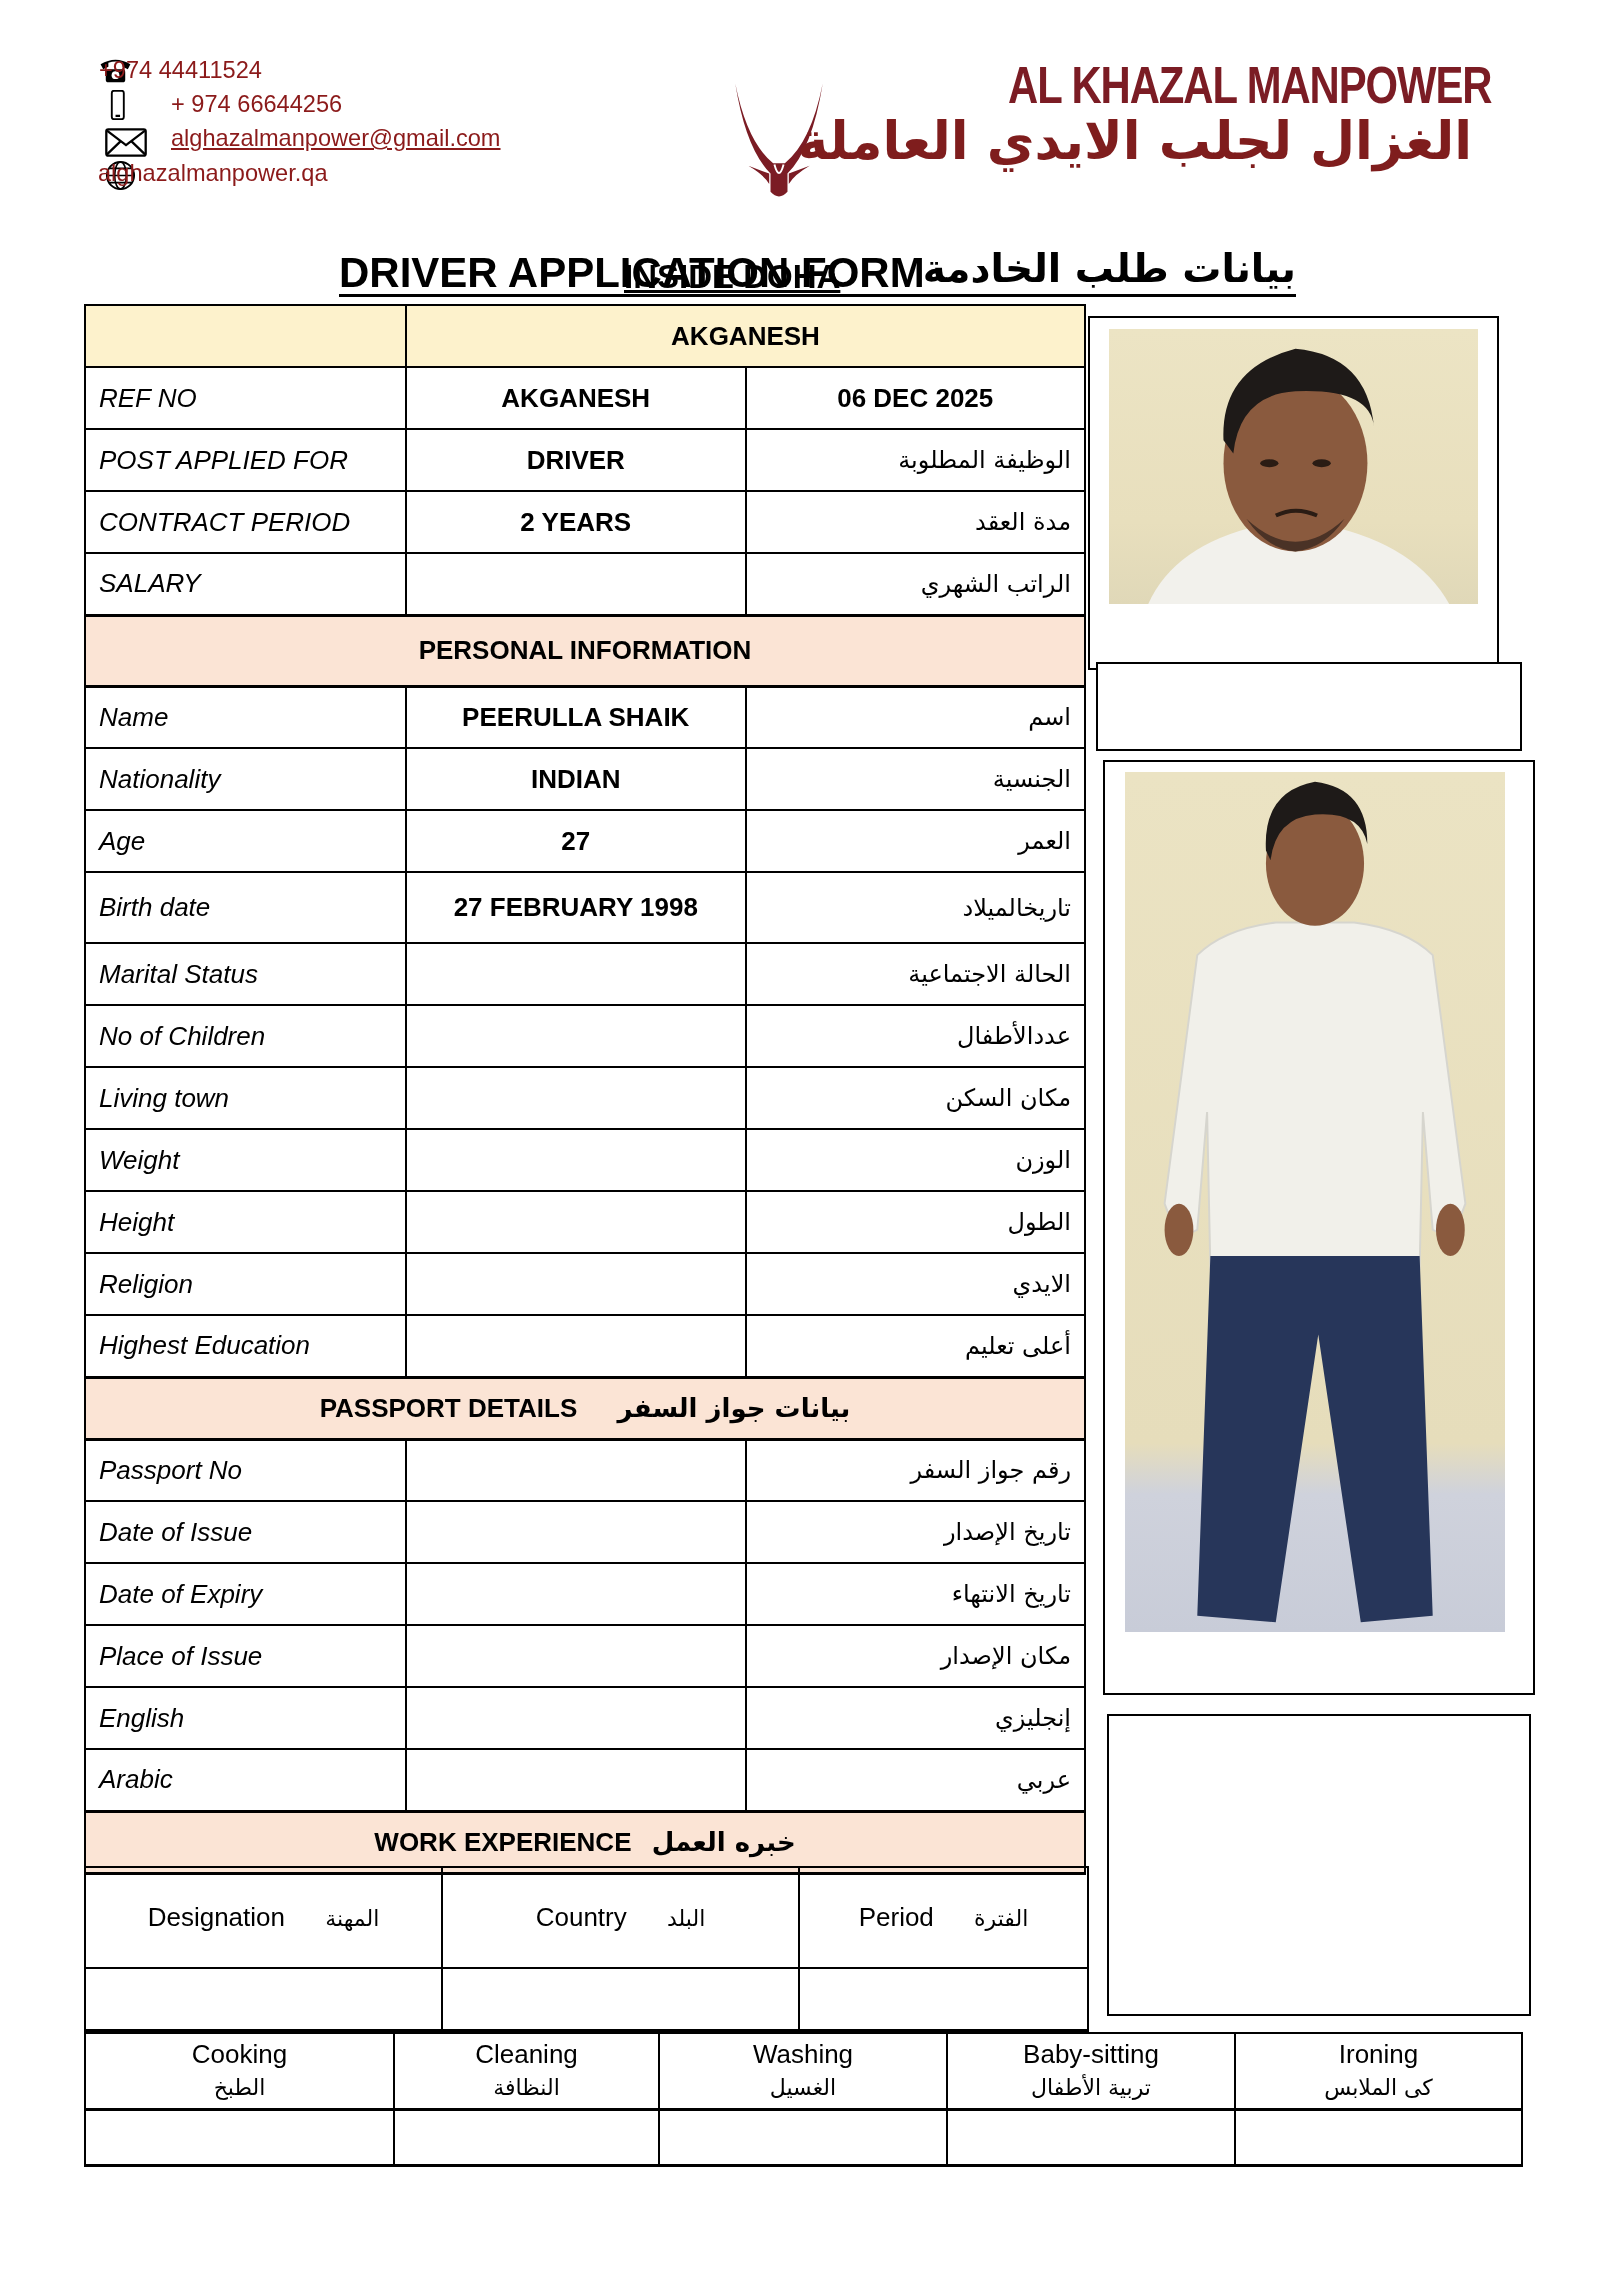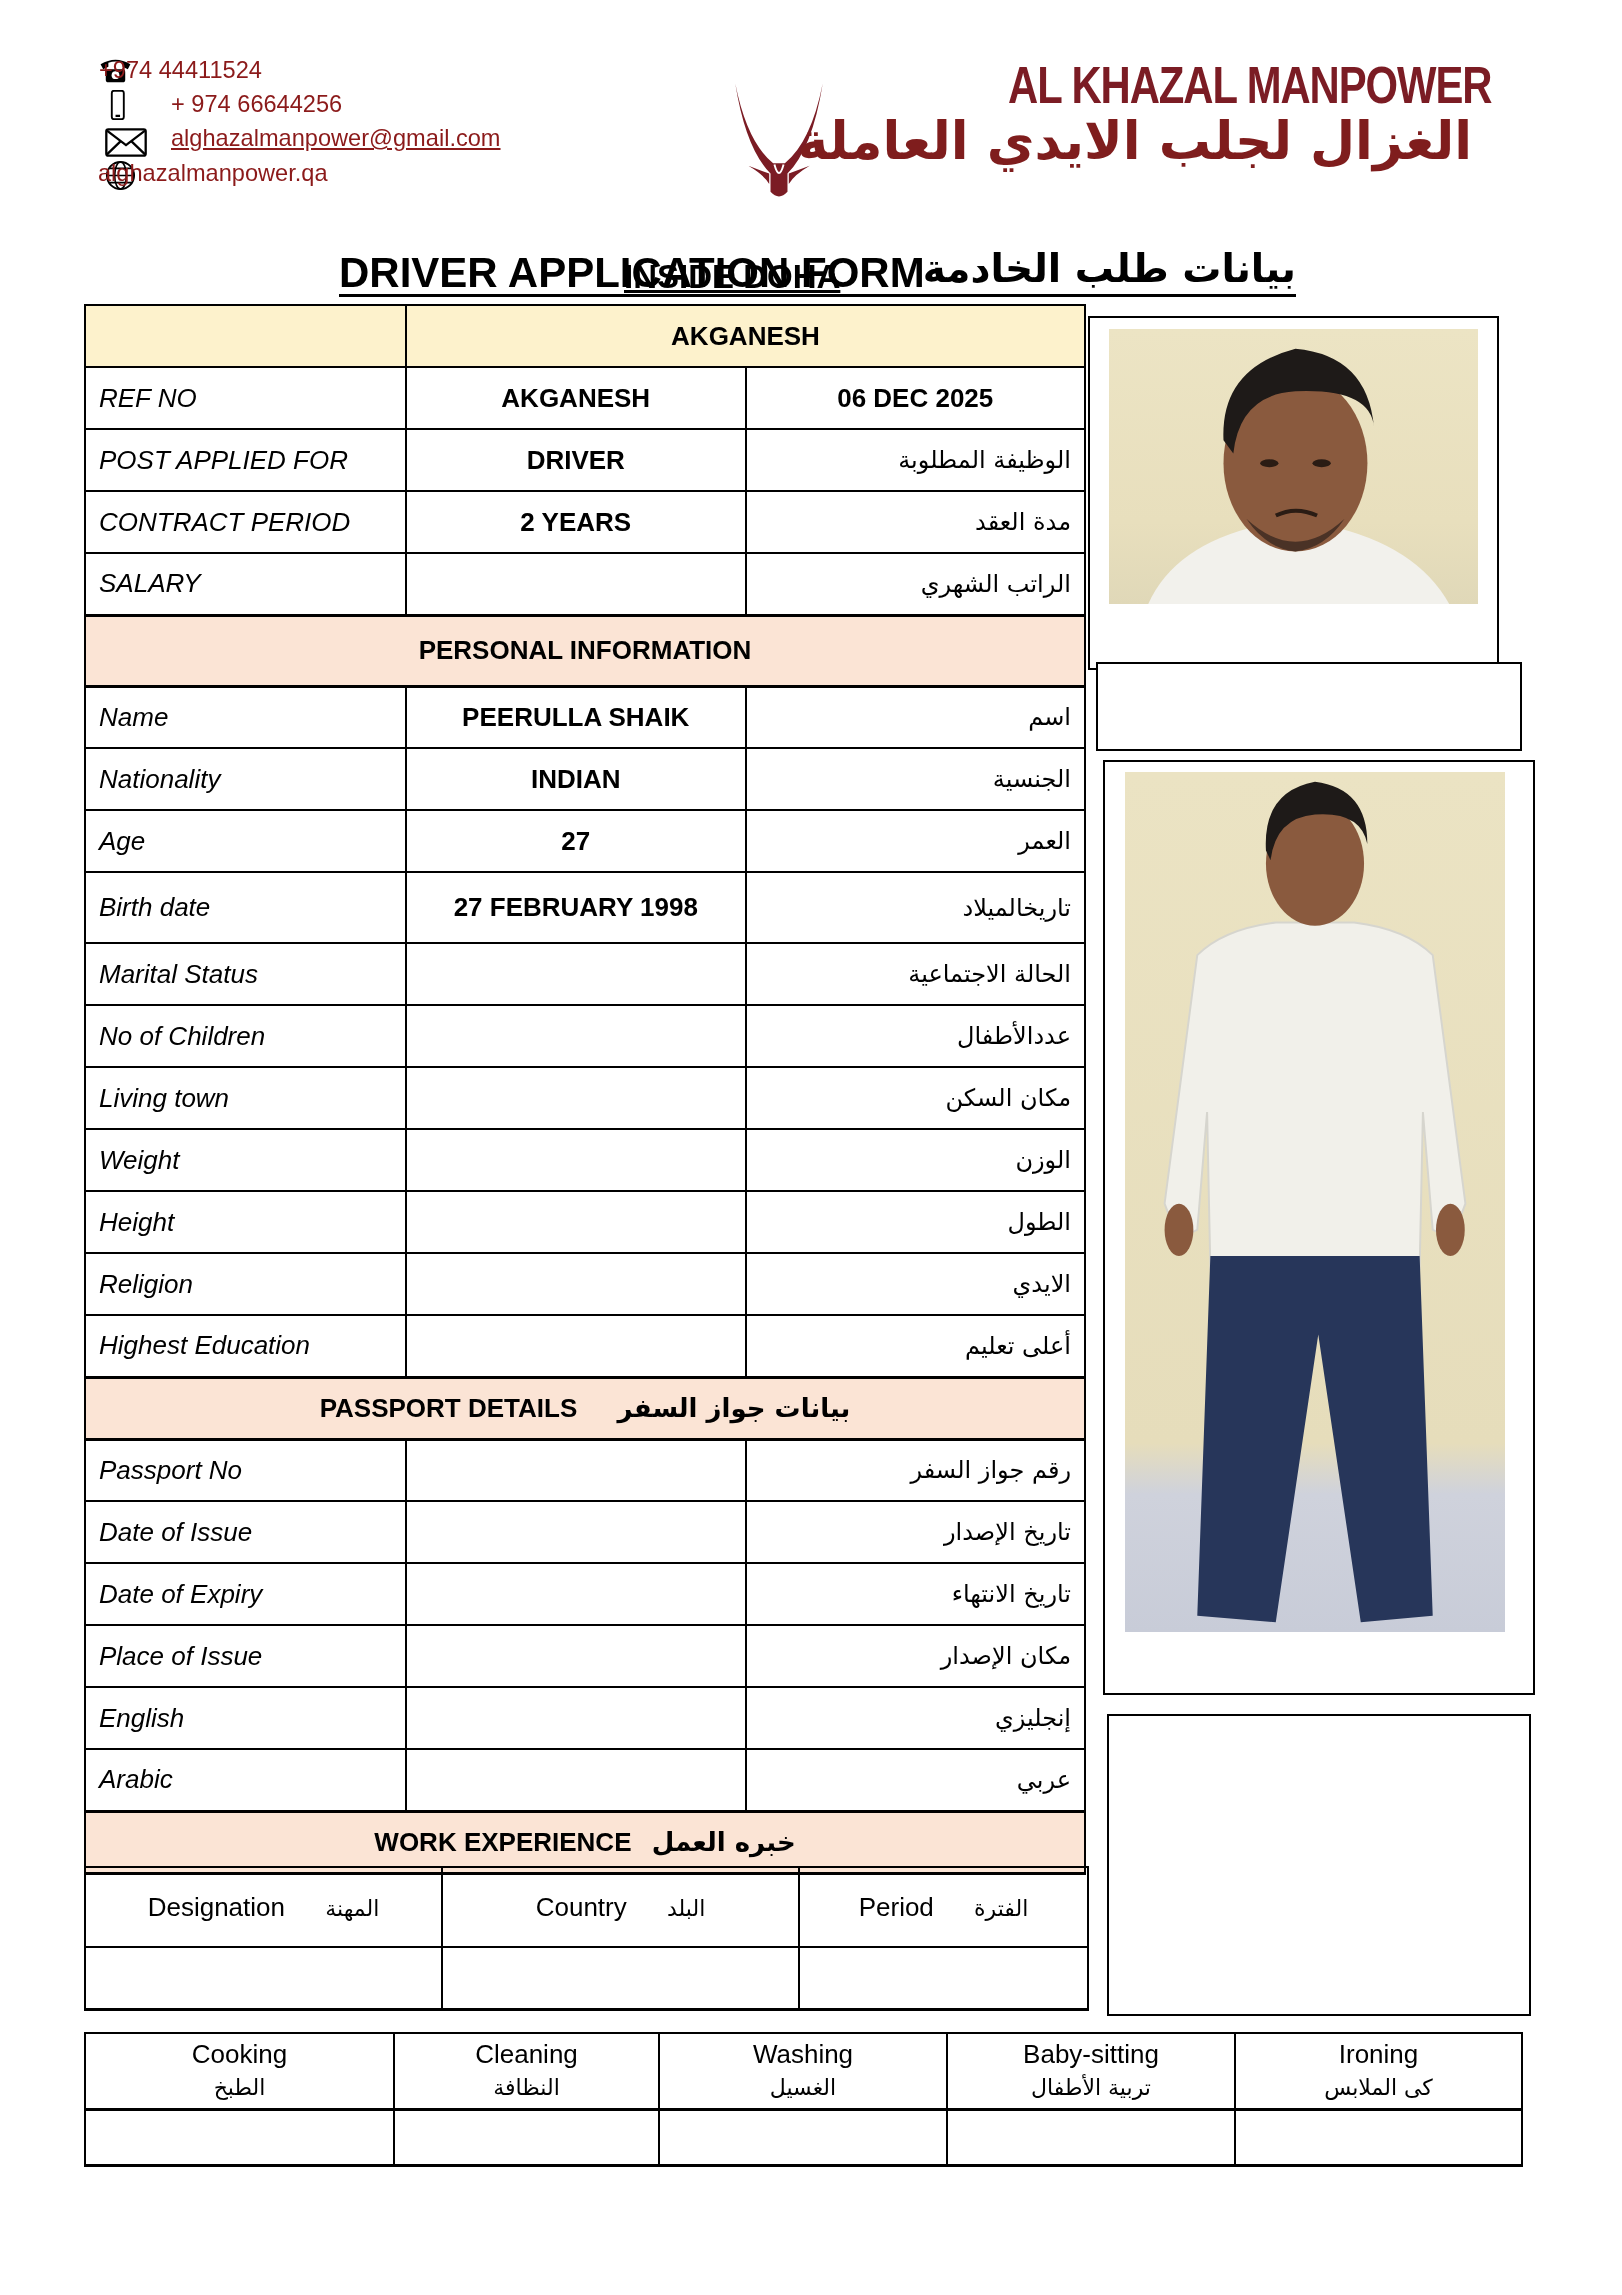--- a/index.html
+++ b/index.html
@@ -29,21 +29,21 @@
   .mt td.c3 { width: 275px; text-align: right; direction: rtl; font-family: "DejaVu Sans", sans-serif; font-size: 24px; border-radius: 14px; }
   .mt td.c3.en { direction: ltr; text-align: center; font-family: "Liberation Sans", sans-serif; font-weight: bold; font-size: 26px; }
   .mt tr.tall td { height: 71px; }
   .mt tr.yellow td { background: #fdf2cc; }
   .mt tr.peach td { background: #fbe4d5; text-align: center; font-weight: bold; height: 71px; border-top-width: 3.9px; border-bottom-width: 3.9px; }
   .mt tr.peach td.wk { height: 62px; }
   .mt .sec-ar { font-family: "DejaVu Sans", sans-serif; font-weight: bold; margin-left: 33px; direction: rtl; display: inline-block; }
 
   
   .wt { position: absolute; left: 84px; top: 1866px; width: 1002px; border-collapse: collapse; table-layout: fixed; }
-  .wt td { border: 2px solid #000; font-size: 26px; height: 80px; text-align: center; vertical-align: middle; white-space: nowrap; }
+  .wt td { border: 2px solid #000; font-size: 26px; height: 101px; text-align: center; vertical-align: middle; white-space: nowrap; }
   .wt tr.empty td { height: 62px; border-bottom-width: 3.9px; }
   .wt .ar { font-family: "DejaVu Sans", sans-serif; font-size: 22px; direction: rtl; display: inline-block; margin-left: 33px; }
 
   
   .st { position: absolute; left: 84px; top: 2032px; width: 1437px; border-collapse: collapse; table-layout: fixed; padding-left: 28px; }
   .st td { border: 2px solid #000; text-align: center; vertical-align: middle; }
   .st tr.head td { height: 76px; border-bottom-width: 3.9px; font-size: 26px; line-height: 33px; }
   .st tr.vals td { height: 56px; border-bottom-width: 3.9px; }
   .st .ar { display: block; font-family: "DejaVu Sans", sans-serif; font-size: 22px; direction: rtl; }
 

